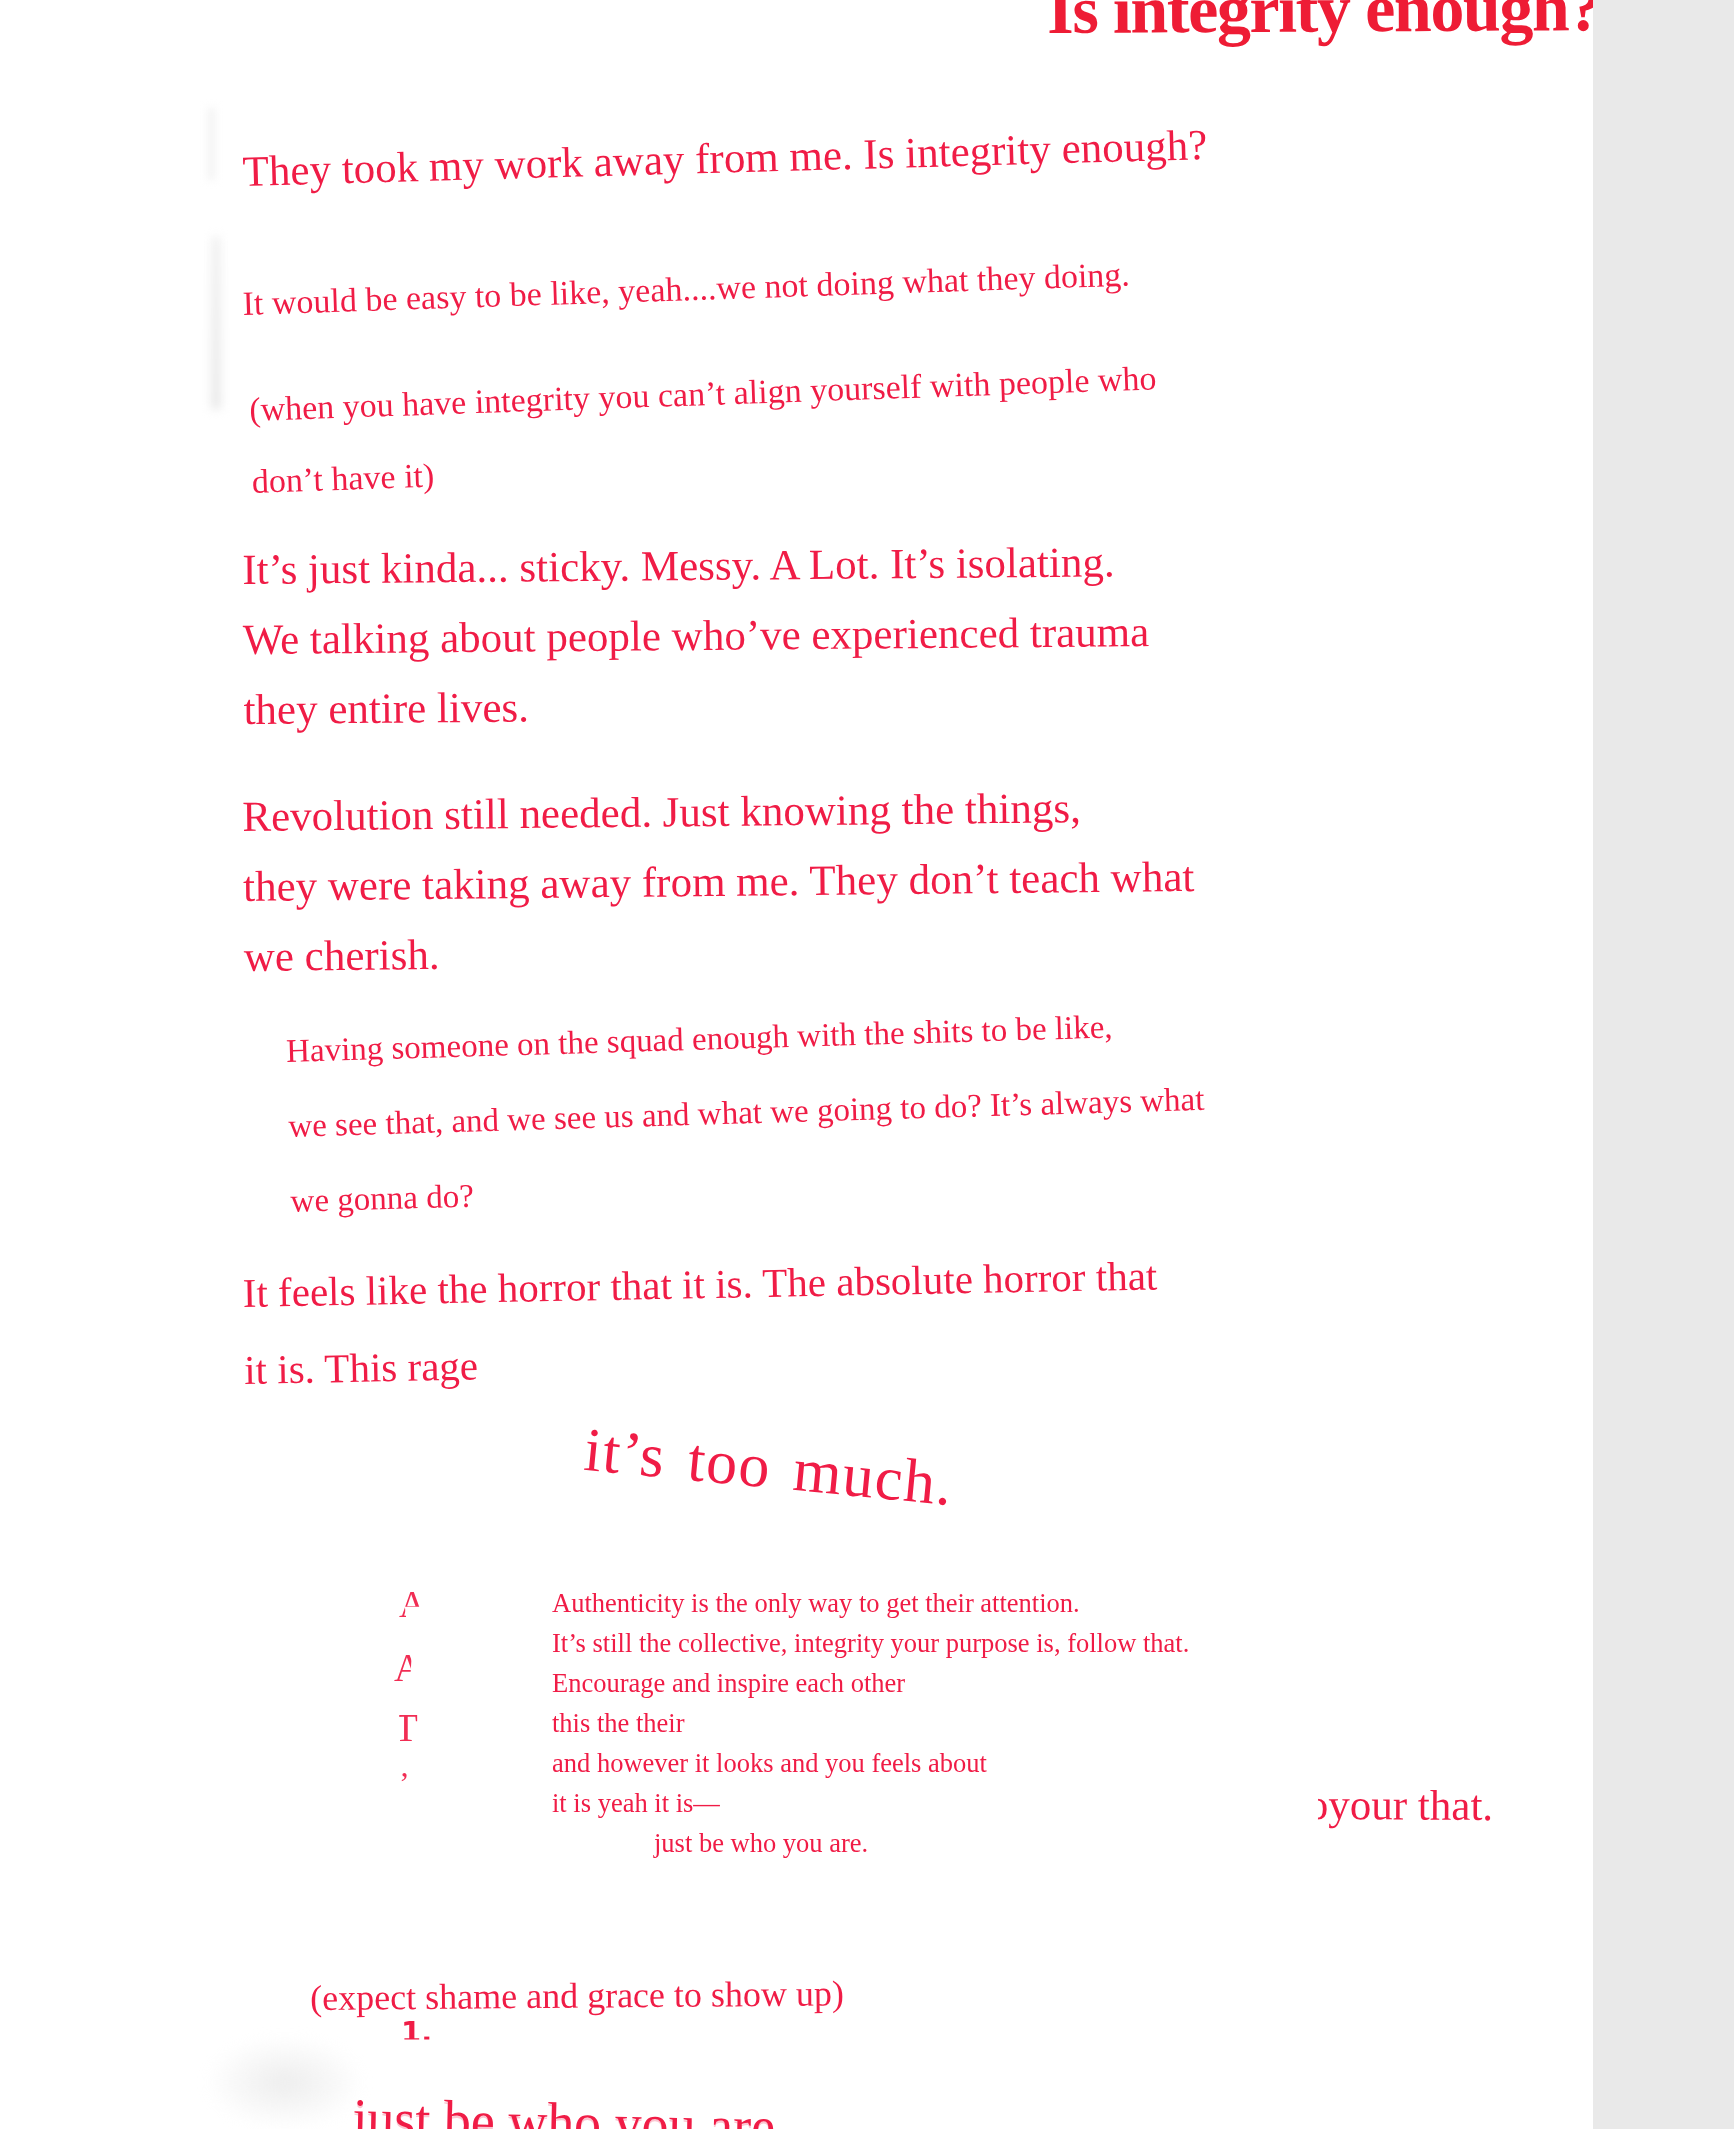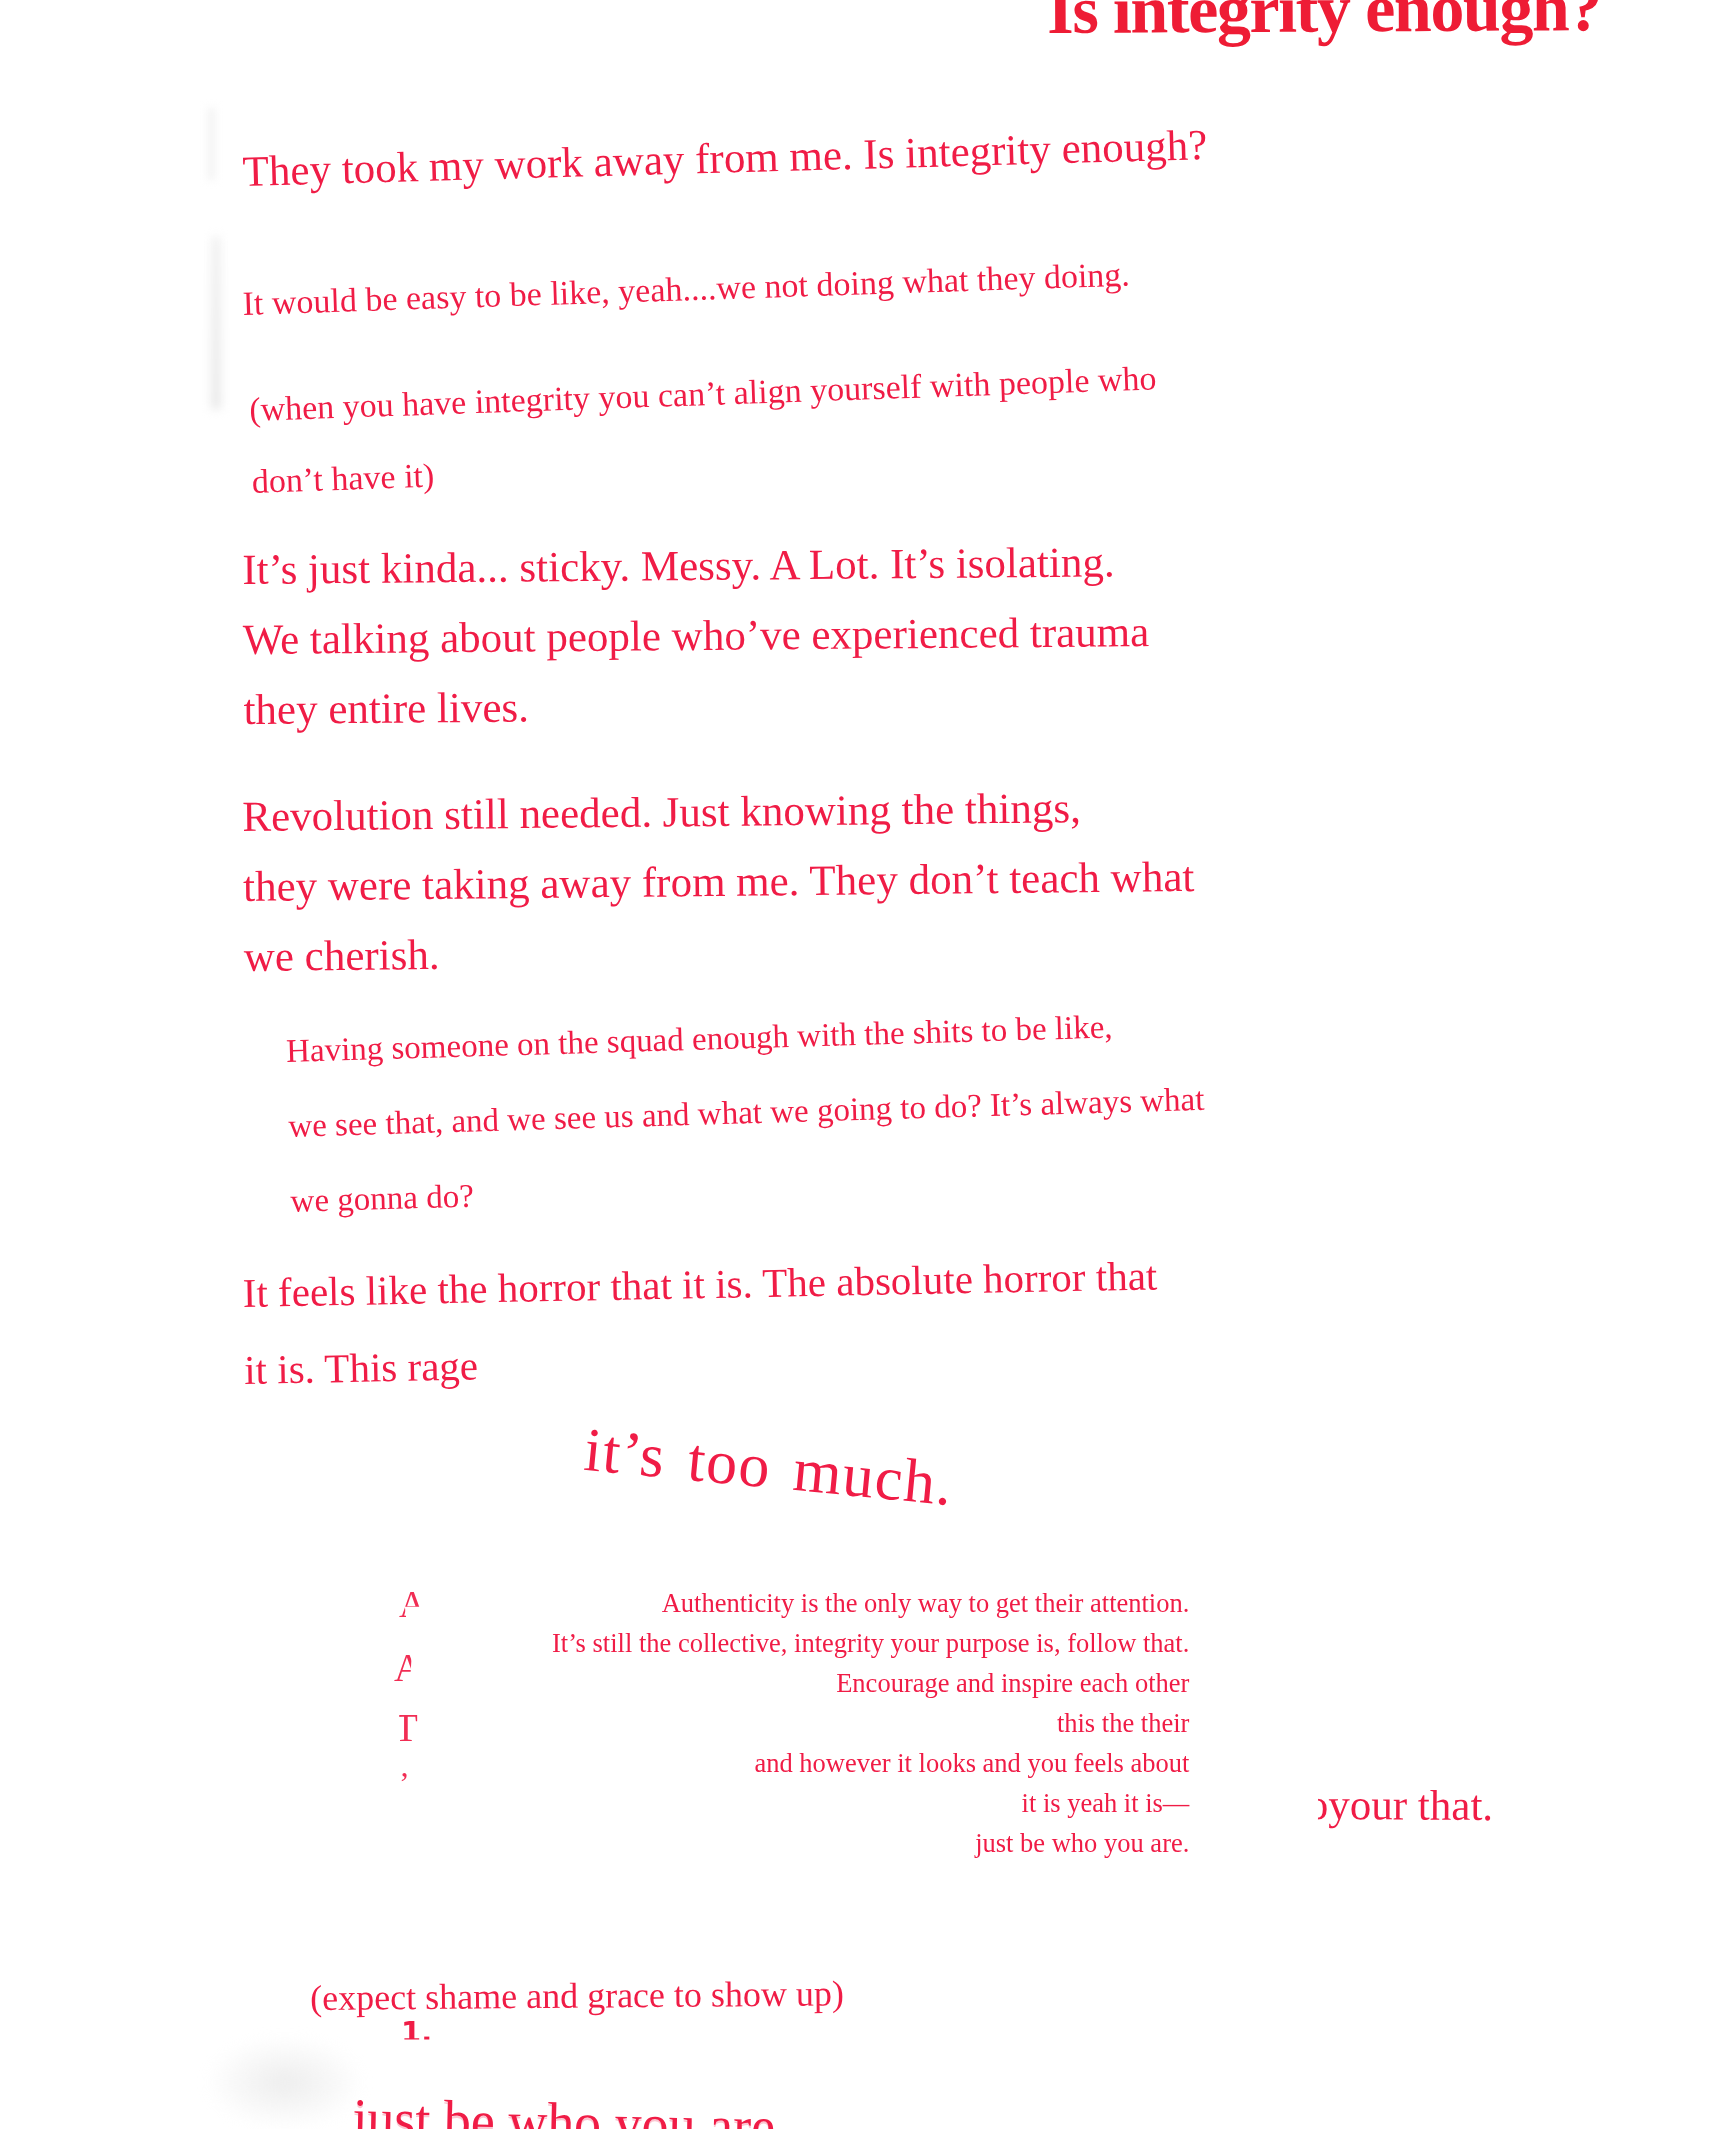--- a/index.html
+++ b/index.html
@@ -3,40 +3,40 @@
 <meta charset="utf-8">
 <style>
   :root{
     --ink:#f01c46;
     --title_ink:#ee1c35;
     --paper:#ffffff;
   }
   html,body{margin:0;padding:0;background:#e9e9e9;}
   .page{
     position:relative;
-    width:1734px;height:2129px;
+    width:1593px;height:2129px;
     background:var(--paper);
     overflow:hidden;
     font-family:"Liberation Serif", serif;
     color:var(--ink);
   }
   .t{position:absolute;transform-origin:0 0;white-space:nowrap;}
   .t div{white-space:nowrap;}
 
   .title{left:1047px;top:-29px;font-size:68px;font-weight:700;letter-spacing:-1.4px;color:var(--title_ink);transform:rotate(-0.3deg);}
   .p1{left:242px;top:147px;font-size:43px;transform:rotate(-1.6deg);}
   .p2{left:242px;top:285px;font-size:34px;transform:rotate(-1.9deg);}
   .p3{left:248px;top:374px;font-size:34px;line-height:72px;transform:rotate(-2deg);}
   .p4{left:242px;top:535px;font-size:43px;line-height:70px;transform:rotate(-0.5deg);}
   .p5{left:242px;top:782px;font-size:43px;line-height:70px;transform:rotate(-0.6deg);}
   .p6{left:285px;top:1014px;font-size:33px;line-height:75px;transform:rotate(-1.7deg);}
   .p7{left:242px;top:1255px;font-size:41px;line-height:77px;transform:rotate(-1.1deg);}
   .big{left:588px;top:1414px;font-size:62px;letter-spacing:1.4px;word-spacing:5.7px;transform:rotate(5.5deg);}
 
-  .poem{left:552px;top:1583px;font-size:26.5px;line-height:40px;text-align:right;}
+  .poem{left:552px;top:1583px;font-size:26.5px;line-height:40px;}
   .poem .indent{padding-left:102px;}
 
   .ghost{color:var(--ink);opacity:.92;}
   .g1{left:399px;top:1583px;font-size:37px;clip-path:polygon(0 0,100% 0,100% 55%,22% 55%,30% 100%,0 100%);}
   .g2{left:394px;top:1645px;font-size:39px;clip-path:polygon(0 0,65% 0,55% 100%,0 100%);}
   .g3{left:394px;top:1705px;font-size:39px;clip-path:polygon(22% 0,100% 0,100% 100%,22% 100%);}
   .g4{left:399px;top:1765px;font-size:32px;}
 
   .follow{left:1307px;top:1780px;font-size:43px;transform:rotate(.3deg);}
   .follow .lead{display:inline-block;clip-path:polygon(52% 0,100% 0,100% 100%,52% 100%);}

